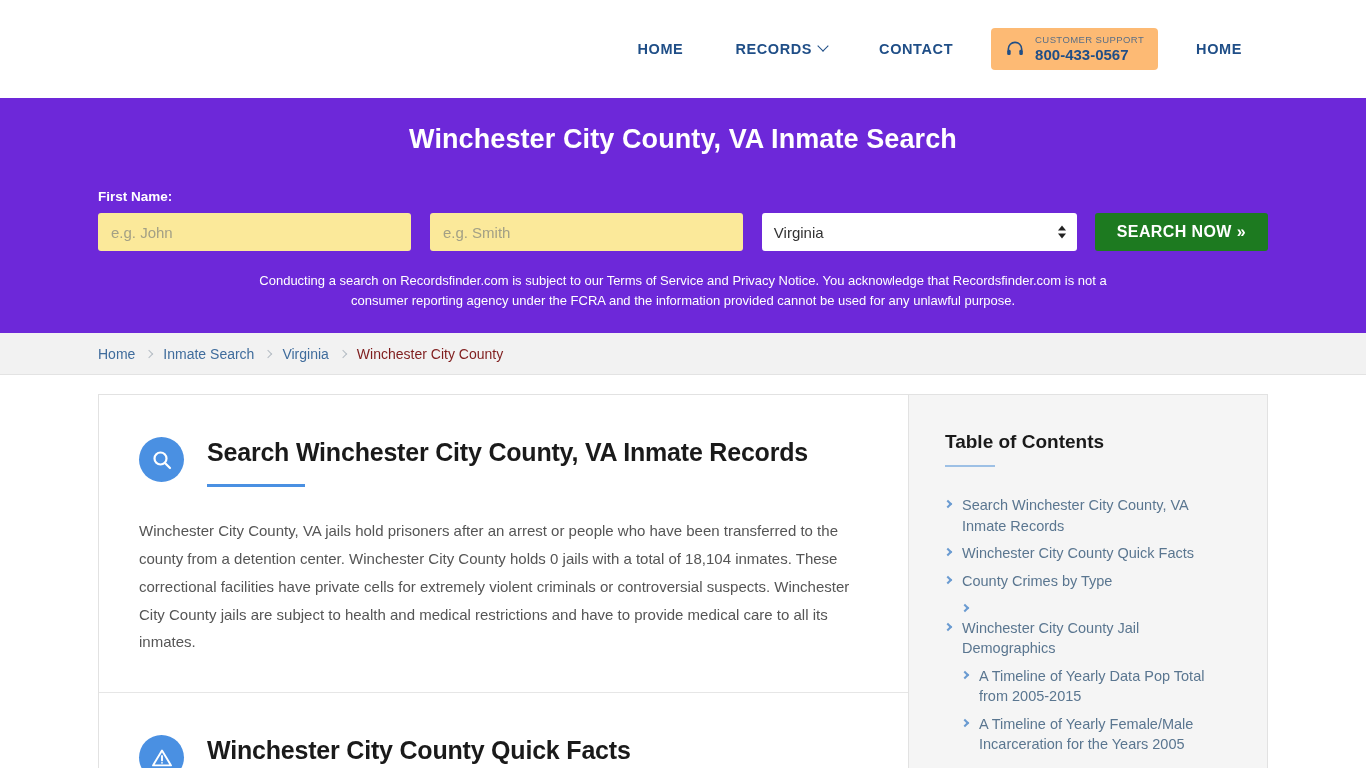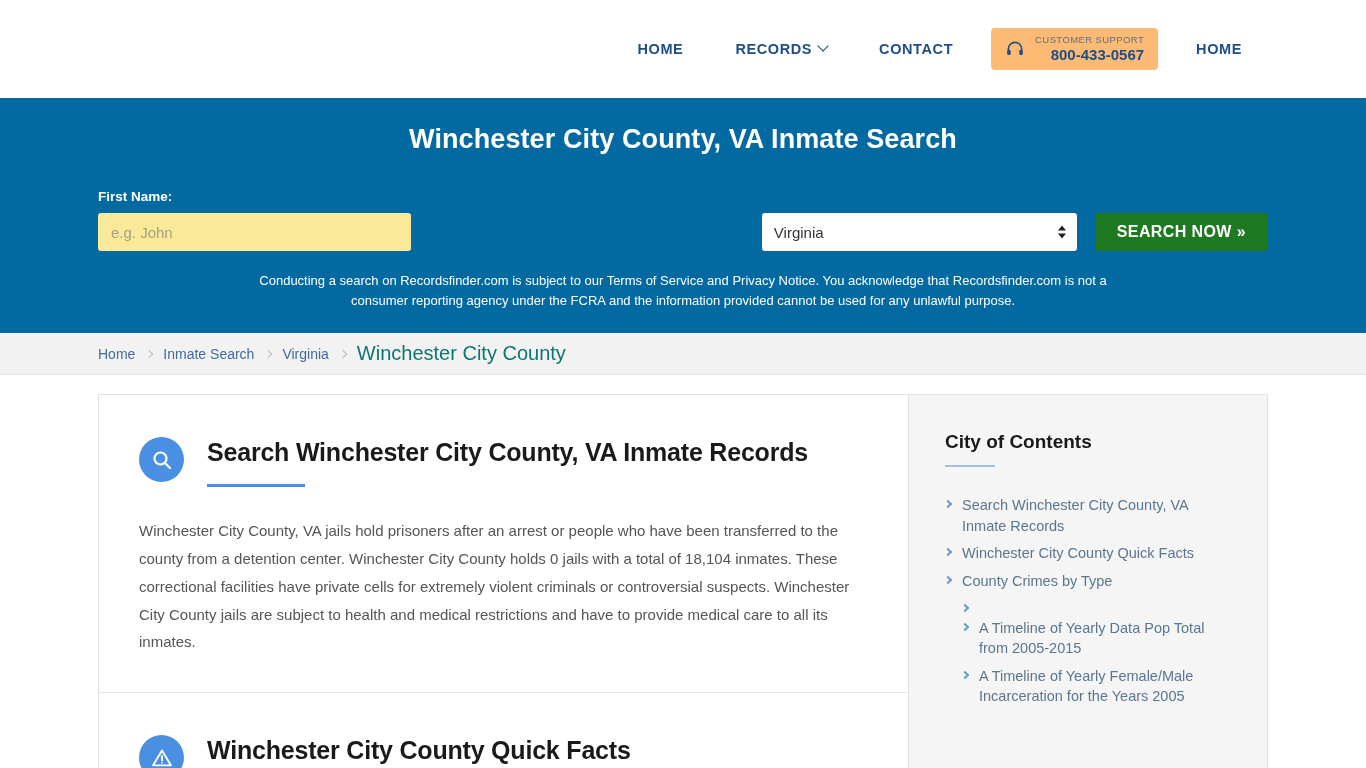--- a/index.html
+++ b/index.html
@@ -85,26 +85,26 @@
     display: flex; align-items: center; gap: 10px;
   }
   .headset-ic { width: 20px; height: 20px; color: #1f4e87; flex: none; }
   .support-text { line-height: 1.15; }
   .support-label {
     font-size: 9.5px; color: #5a6f86; letter-spacing: 0.4px;
     display: block; white-space: nowrap;
   }
   .support-phone {
     font-size: 15px; font-weight: 700; color: #1f4e87;
-    display: block; white-space: nowrap; text-align: right;
+    display: block; white-space: nowrap;
   }
 
   
   .hero {
-    background: #0369a1;
+    background: #6d28d9;
     padding: 26px 2px 22px;
   }
   .hero-inner { width: 1170px; margin: 0 auto; }
   .hero-title {
     color: #fff; font-size: 27px; font-weight: 700;
     text-align: center; margin: 0 0 34px; letter-spacing: 0.1px;
   }
   .search-row { display: flex; align-items: flex-end; gap: 8px; }
   .field { display: flex; flex-direction: column; }
   .f-first { width: 318px; margin-right: 11px; }
@@ -155,21 +155,21 @@
   }
   .disclaimer a { color: #fff; }
 
   
   .crumb-bar {
     background: #f2f2f2; border-bottom: 1px solid #e3e3e3;
     height: 42px; display: flex; align-items: center;
   }
   .crumb-inner { width: 1170px; margin: 0 auto; display: flex; align-items: center; gap: 9px; }
   .crumb-link { color: #3f6c9c; font-size: 14px; text-decoration: none; cursor: pointer; }
-  .crumb-cur { color: #0f766e; font-size: 20px; }
+  .crumb-cur { color: #7f1d1d; font-size: 14px; }
   .crumb-sep {
     width: 6px; height: 6px; border-right: 1.5px solid #b4bcc4;
     border-top: 1.5px solid #b4bcc4; transform: rotate(45deg);
     display: inline-block; margin: 0 2px;
   }
 
   
   .page-body { width: 1170px; margin: 19px auto 0; display: flex; align-items: stretch; }
   .content-card {
     width: 810px; background: #fff;
@@ -263,20 +263,21 @@
   <div class="hero-inner">
     <h1 class="hero-title">Winchester City County, VA Inmate Search</h1>
 
     <form class="search-row">
       <div class="field f-first">
         <label class="field-label">First Name:</label>
         <input class="txt-input" type="text" placeholder="e.g. John" style="">
       </div>
 
       <div class="field f-last">
+        <input class="txt-input" type="text" placeholder="e.g. Smith" style="">
       </div>
 
       <div class="field f-state">
         <div class="select-shell">
           <div class="state-select">
             <span>Virginia</span>
           </div>
           <span class="spinner">
             <i class="spin-up"></i>
               <i class="spin-dn"></i>
@@ -337,38 +338,42 @@
         <div class="sec-titlewrap">
           <h2 class="sec-title">Winchester City County Quick Facts</h2>
           <div class="accent-bar"></div>
         </div>
       </div>
     </section>
 
   </main>
 
   <aside class="toc">
-    <h3 class="toc-title">City of Contents</h3>
+    <h3 class="toc-title">Table of Contents</h3>
     <div class="toc-accent"></div>
     <ul class="toc-list">
       <li class="toc-item">
         <i class="toc-chev"></i>
         <a class="toc-link">Search Winchester City County, VA Inmate Records</a>
       </li>
       <li class="toc-item">
         <i class="toc-chev"></i>
         <a class="toc-link">Winchester City County Quick Facts</a>
       </li>
       <li class="toc-item">
         <i class="toc-chev"></i>
         <a class="toc-link">County Crimes by Type</a>
       </li>
       <li class="toc-item lvl2">
         <i class="toc-chev"></i>
       </li>
+      <li class="toc-item">
+        <i class="toc-chev"></i>
+        <a class="toc-link">Winchester City County Jail Demographics</a>
+      </li>
       <li class="toc-item lvl2">
         <i class="toc-chev"></i>
         <a class="toc-link">A Timeline of Yearly Data Pop Total from 2005-2015</a>
       </li>
       <li class="toc-item lvl2">
         <i class="toc-chev"></i>
         <a class="toc-link">A Timeline of Yearly Female/Male Incarceration for the Years 2005</a>
       </li>
     </ul>
   </aside>

